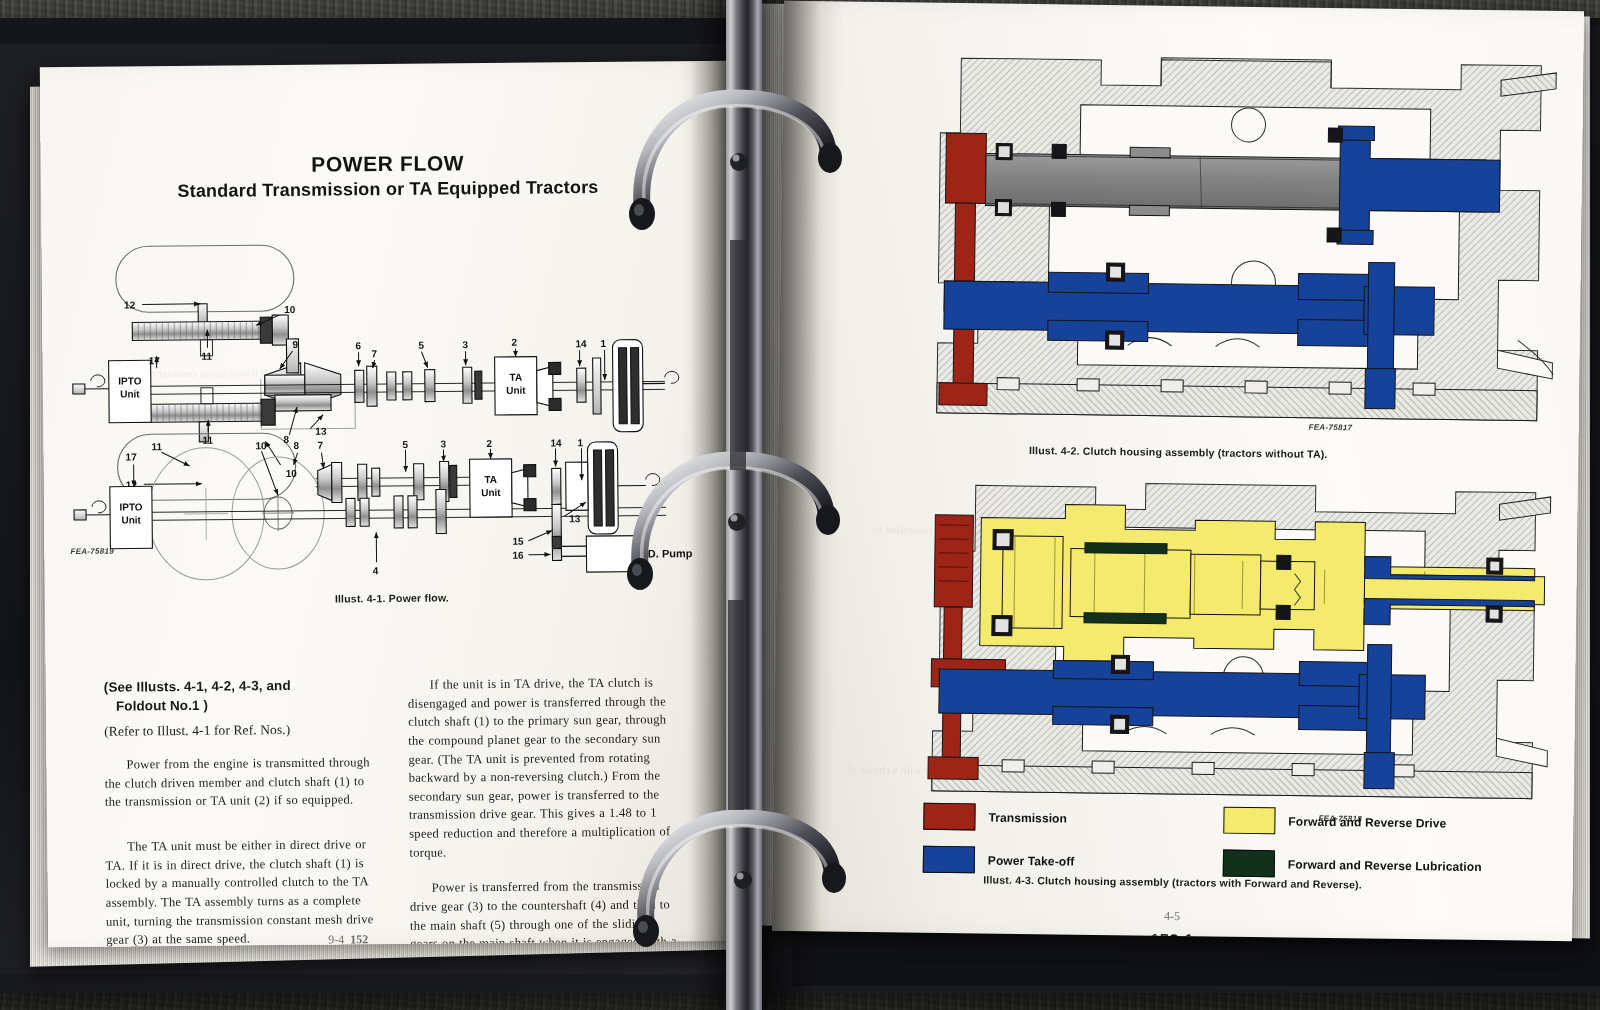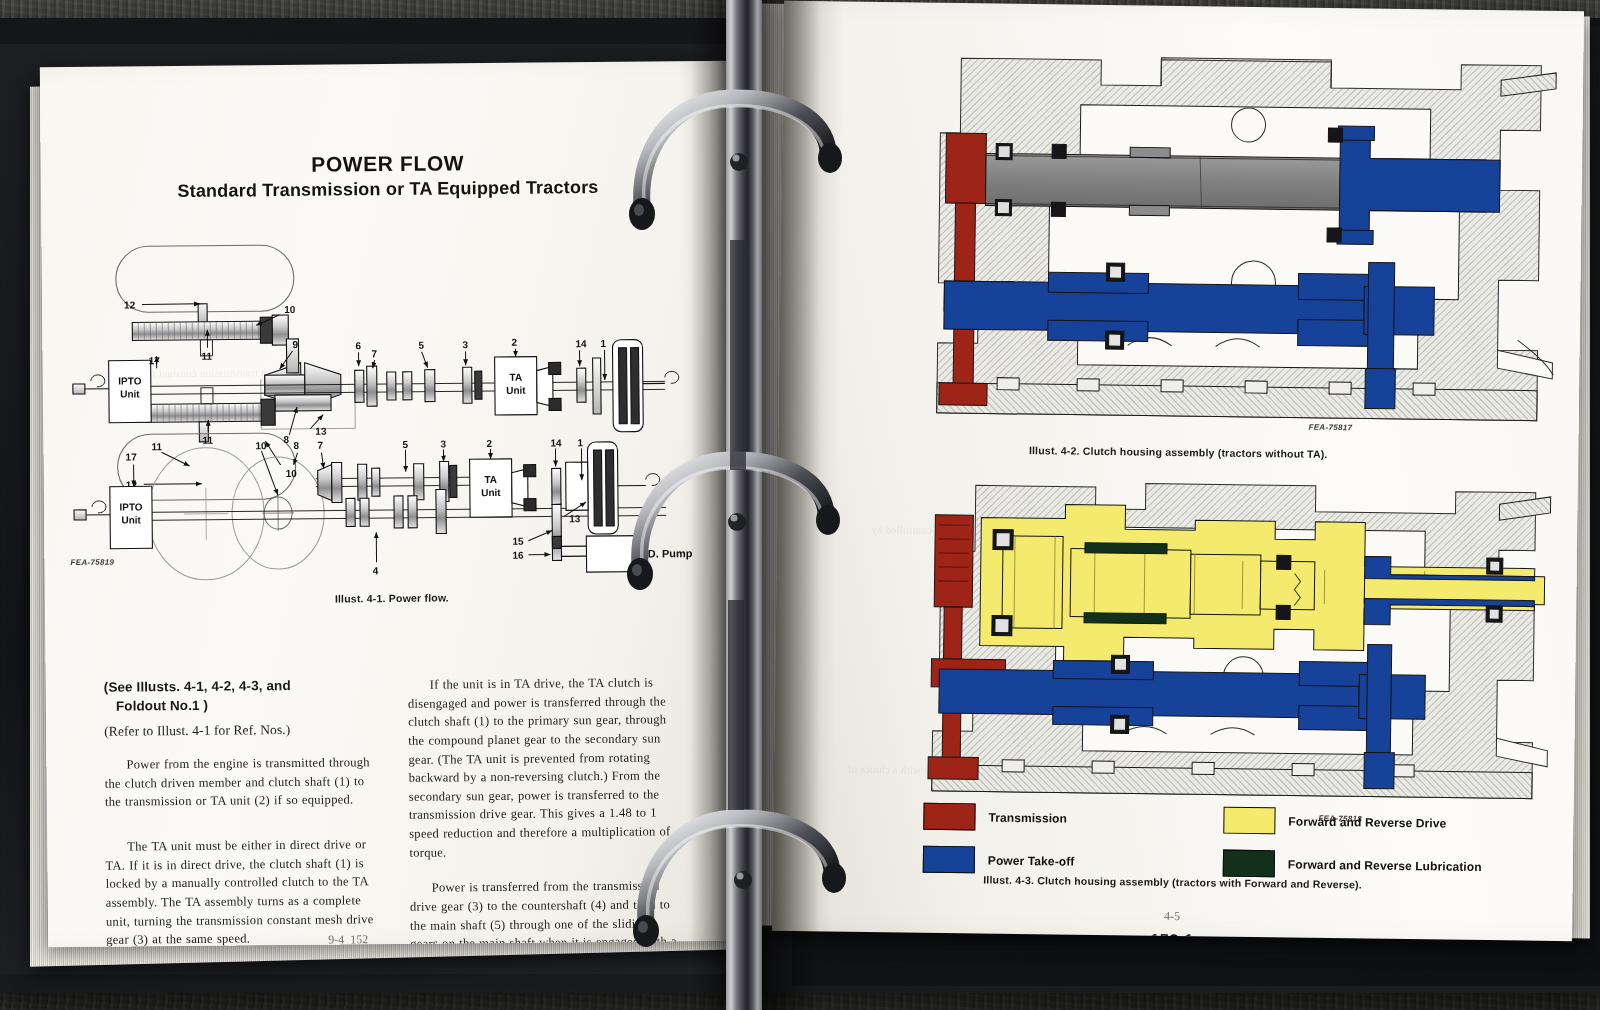--- a/index.html
+++ b/index.html
@@ -147,21 +147,21 @@
   .para {
     font-family:"Liberation Serif", serif;
     font-size:12.6px; line-height:1.48; text-indent:22px; margin-top:14px;
     letter-spacing:0.25px; word-spacing:0.6px;
   }
   #col-a .para:first-of-type { margin-top:24px; }
   .footer-pg {
     position:absolute; font-family:"Liberation Serif", serif;
     font-size:12px; color:#6d6d63;
   }
-  .footer-pg .boxed { border-bottom:1px solid #6d6d63; padding:0 1px; font-weight:normal; margin-left:5px;}
+  .footer-pg .boxed { border-bottom:1px solid #6d6d63; padding:0 1px; font-weight:bold; margin-left:5px;}
 
   
   .rp-figure { position:absolute; }
   .rp-figure svg { display:block; width:100%; height:100%; }
 
   
   #legend { position:absolute; left:150px; top:800px; width:600px; }
   .legend-row { display:flex; align-items:center; margin-bottom:16px; }
   .legend-cell { display:flex; align-items:center; width:300px; }
   .swatch {
@@ -430,21 +430,21 @@
             <text x="503" y="172">13</text>
             <text x="306" y="222">4</text>
             <text x="446" y="194">15</text>
             <text x="446" y="208">16</text>
           </g>
         </g>
       </g>
     </svg>
   </div>
 
-  <div class="fea-code" style="left:26px; top:480px;margin-top:11px;">FEA-75819</div>
+  <div class="fea-code" style="left:26px; top:480px;">FEA-75819</div>
   <div class="illust-cap" style="left:0; right:0; top:528px;">Illust. 4-1.  Power flow.</div>
 
   <div class="col" id="col-a">
     <div class="hdr-bold">(See Illusts. 4-1, 4-2, 4-3, and</div>
     <div class="hdr-bold" style="text-indent:12px;">Foldout No.1 )</div>
     <div class="hdr-ref">(Refer to Illust. 4-1 for Ref. Nos.)</div>
     <div class="para">Power from the engine is transmitted through the clutch driven member and clutch shaft (1) to the transmission or TA unit (2) if so equipped.</div>
     <div class="para" style="margin-top:26px;">The TA unit must be either in direct drive or TA.  If it is in direct drive, the clutch shaft (1) is locked by a manually controlled clutch to the TA assembly.  The TA assembly turns as a complete unit, turning the transmission constant mesh drive gear (3) at the same speed.</div>
   </div>
 

